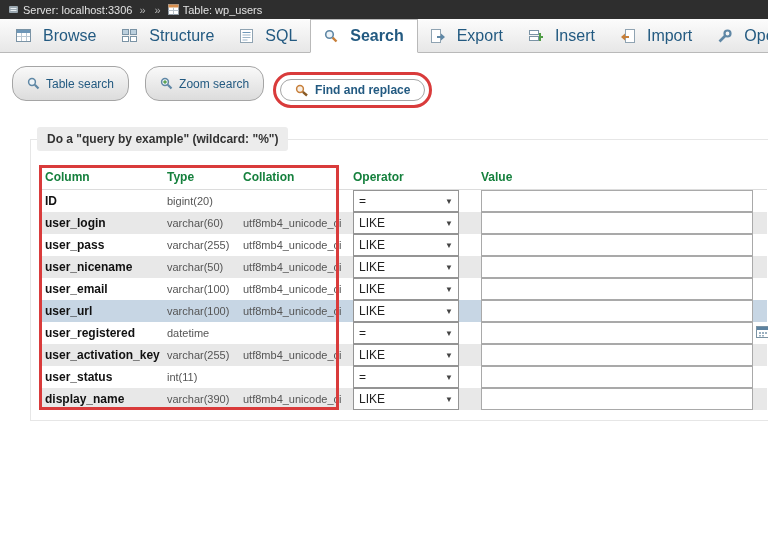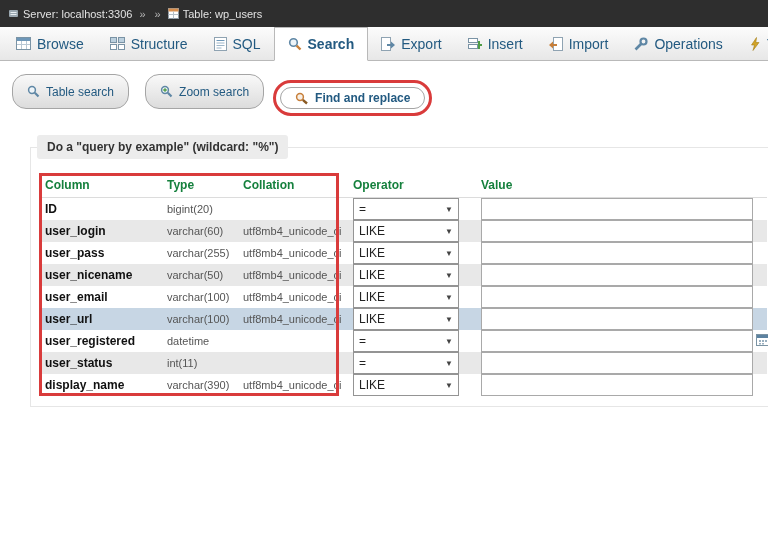--- a/index.html
+++ b/index.html
@@ -3,35 +3,35 @@
 <meta charset="utf-8">
 <style>
   * { box-sizing: border-box; margin: 0; padding: 0; }
   html, body {
     width: 768px; height: 538px; overflow: hidden;
     font-family: "Liberation Sans", sans-serif;
     background: #fff;
   }
   
   .breadcrumb-bar {
-    height: 27px; background: #2e2e2e;
+    height: 19px; background: #2e2e2e;
     display: flex; align-items: center; gap: 5px;
     padding: 0 8px; color: #e2e2e2; font-size: 11px; white-space: nowrap;
   }
   .crumb { display: flex; align-items: center; gap: 4px; cursor: pointer; }
   .sep { color: #b5b5b5; margin: 0 2px; }
   
   .tab-bar {
     height: 34px; background: linear-gradient(#fcfcfc, #e7e7e7);
     border-bottom: 1px solid #b9b9b9;
     display: flex; align-items: stretch; padding-left: 3px;
   }
   .tab {
-    display: flex; align-items: center; gap: 6px;
-    padding: 0 13px; font-size: 14px; color: #235a81; cursor: pointer;
+    display: flex; align-items: center; gap: 12px;
+    padding: 0 13px; font-size: 16px; color: #235a81; cursor: pointer;
   }
   .tab.active {
     background: #fff; border: 1px solid #b9b9b9; border-bottom: 1px solid #fff;
     margin-bottom: -1px; font-weight: bold;
   }
   
   .subtab-row { display: flex; gap: 16px; padding: 13px 12px 0 12px; height: 48px; }
   .subtab {
     display: flex; align-items: center; gap: 6px;
     padding: 5px 14px; font-size: 12px; color: #235a81; cursor: pointer;
@@ -352,20 +352,32 @@
                   <rect x="1" y="2" width="12" height="3" fill="#5c82a0"></rect>
                   <rect x="3" y="7" width="2" height="2" fill="#9ab0c0"></rect>
                   <rect x="6" y="7" width="2" height="2" fill="#9ab0c0"></rect>
                   <rect x="9" y="7" width="2" height="2" fill="#9ab0c0"></rect>
                   <rect x="3" y="10" width="2" height="1.5" fill="#9ab0c0"></rect>
                   <rect x="6" y="10" width="2" height="1.5" fill="#9ab0c0"></rect>
                 </svg></span>
           </td>
         </tr>
         <tr>
+          <td class="col-name">user_activation_key</td>
+          <td class="col-type">varchar(255)</td>
+          <td class="col-coll">utf8mb4_unicode_ci</td>
+          <td class="col-op">
+              <div class="select">
+                <span>LIKE</span>
+                <span class="arrow">▼</span>
+              </div>
+            </td>
+          <td class="col-val"><input class="val-input" value="" style=""></td>
+        </tr>
+        <tr>
           <td class="col-name">user_status</td>
           <td class="col-type">int(11)</td>
           <td class="col-coll"></td>
           <td class="col-op">
               <div class="select">
                 <span>=</span>
                 <span class="arrow">▼</span>
               </div>
             </td>
           <td class="col-val"><input class="val-input" value="" style=""></td>

